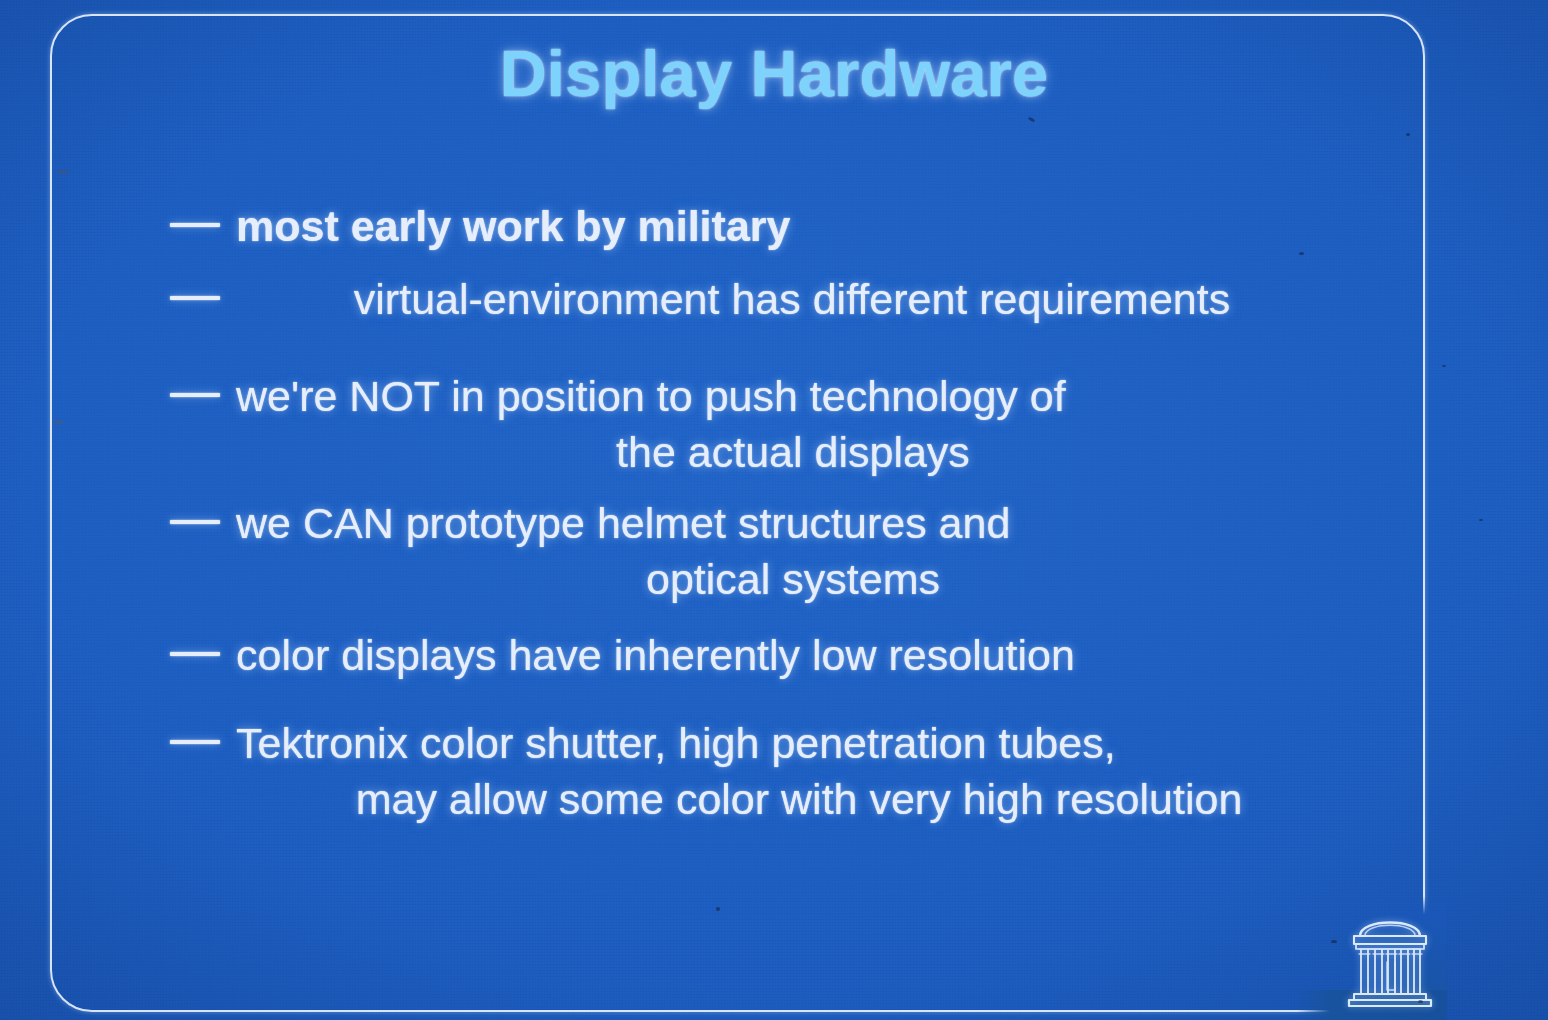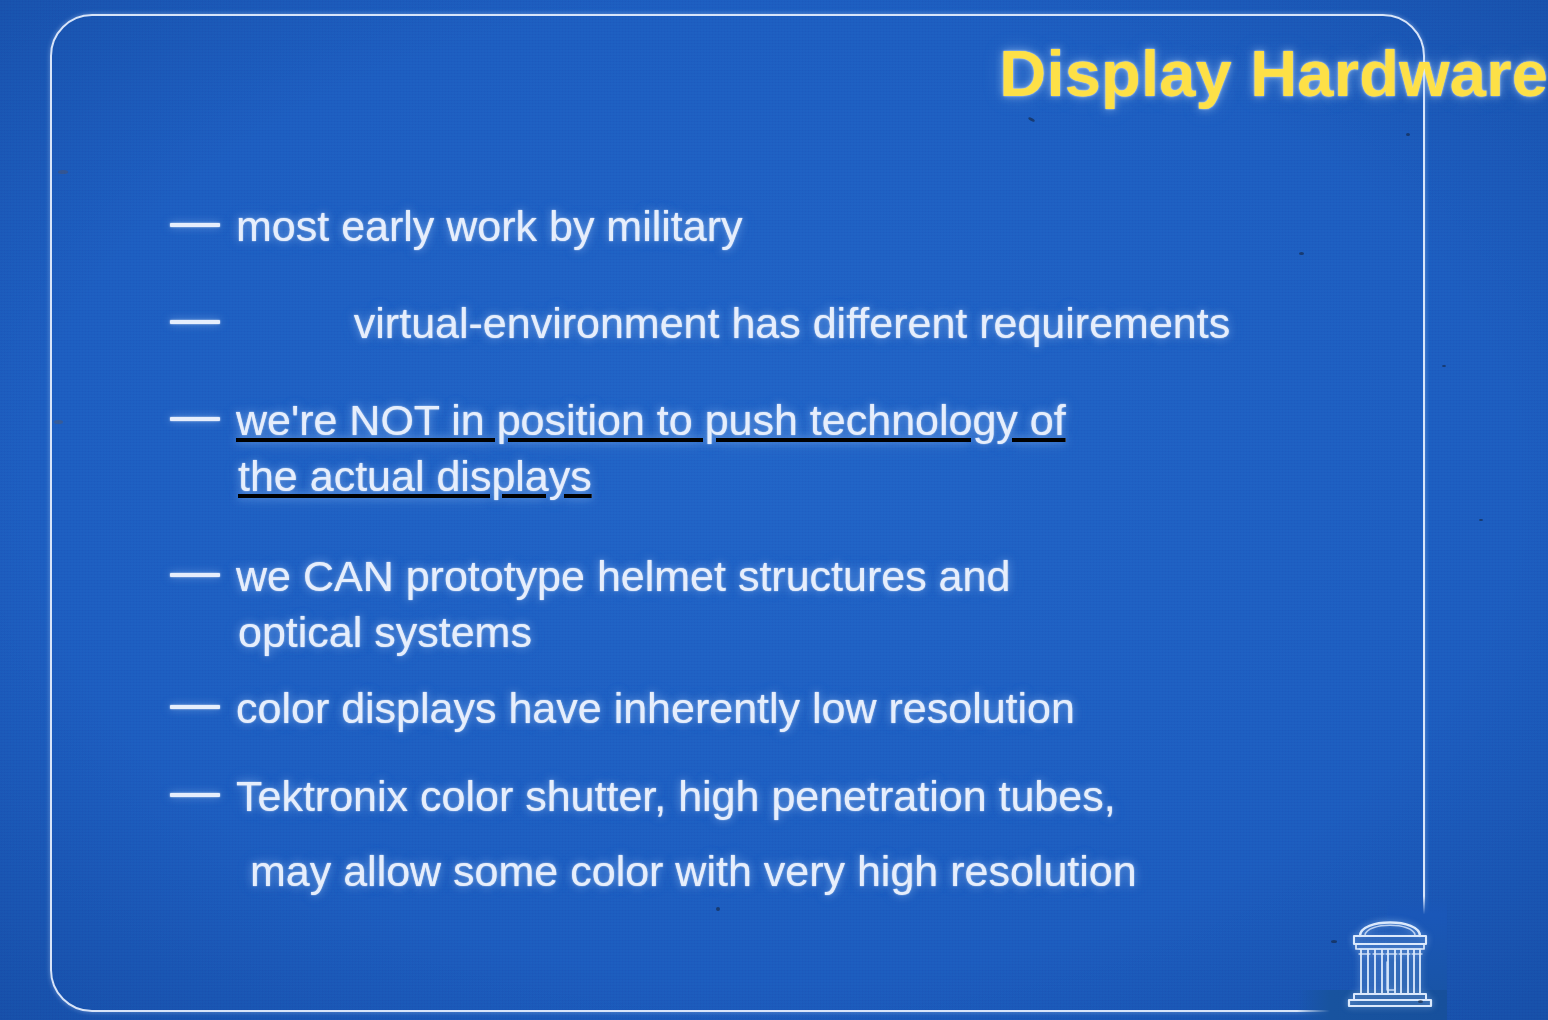--- a/index.html
+++ b/index.html
@@ -90,25 +90,25 @@
   #content {
     position: absolute;
     inset: 0;
   }
 
   .slide-title {
     position: absolute;
     left: 0;
     right: 0;
     top: 36px;
-    text-align: right;
+    text-align: center;
     font-size: 65px;
     font-weight: bold;
     letter-spacing: .2px;
-    color: #fde047;
+    color: #7dd3fc;
     text-shadow:
       0 0 2px rgba(255,255,255,.85),
       0 0 9px rgba(190,220,255,.55),
       0 0 20px rgba(150,200,255,.28);
   }
 
   #bullet-list {
     position: absolute;
     left: 168px;
     top: 198px;
@@ -128,42 +128,42 @@
       0 0 1.5px rgba(255,255,255,.80),
       0 0 8px rgba(175,212,255,.50),
       0 0 17px rgba(140,190,250,.24);
   }
   .bullet-line.first {
     padding-left: 68px;
     text-indent: 0;
   }
   .bullet-line.cont {
     padding-left: 70px;
+    text-align: center;
   }
   .bullet-line.cont.extra {
     padding-left: 82px;
-    margin-top: 19px;
   }
   .dash {
     position: absolute;
     left: 2px;
     top: 25px;
     width: 50px;
     height: 4px;
     background: #e6eefc;
     border-radius: 1px;
     box-shadow:
       0 0 2px rgba(255,255,255,.8),
       0 0 8px rgba(175,212,255,.5);
   }
 
   
-  #b0 { margin-bottom: 41px; }
+  #b0 { margin-bottom: 17px; font-weight: bold; }
   #b1 { margin-bottom: 41px; text-align: center; }
-  #b2 { margin-bottom: 44px; text-decoration: underline; }
+  #b2 { margin-bottom: 15px; }
   #b3 { margin-bottom: 20px; }
   #b4 { margin-bottom: 32px; }
   #b5 { margin-bottom: 0px; }
 
   #logo {
     position: absolute;
     left: 1334px;
     top: 902px;
     width: 112px;
     height: 112px;

